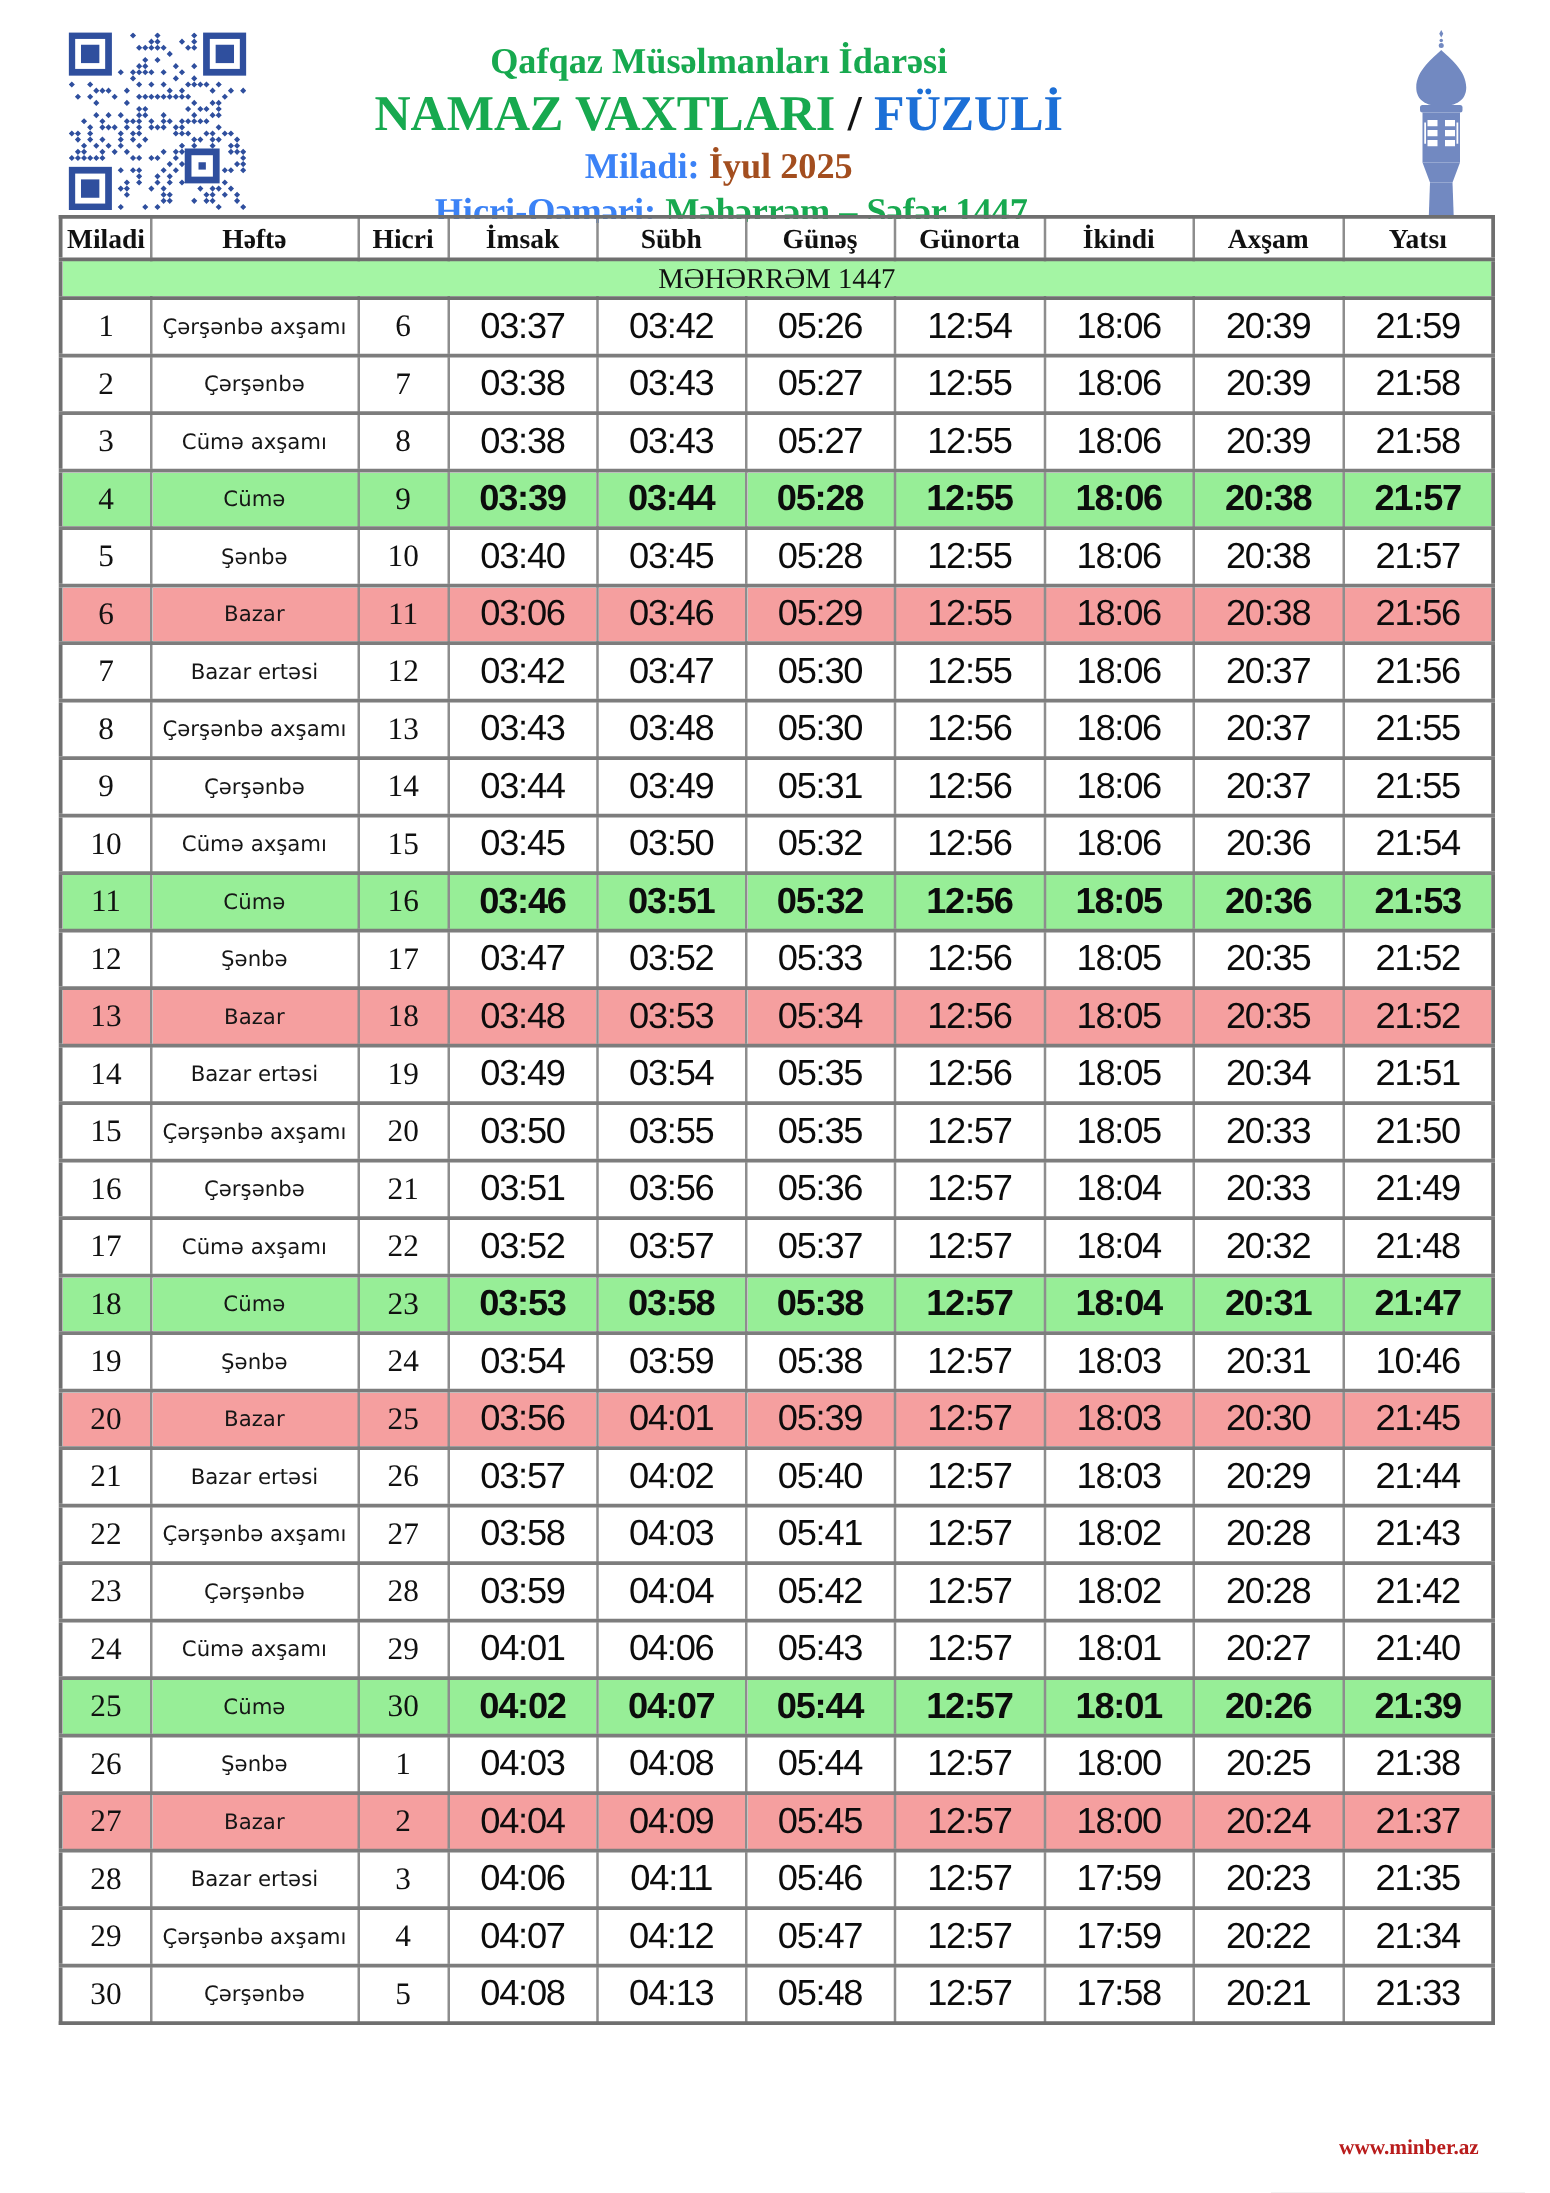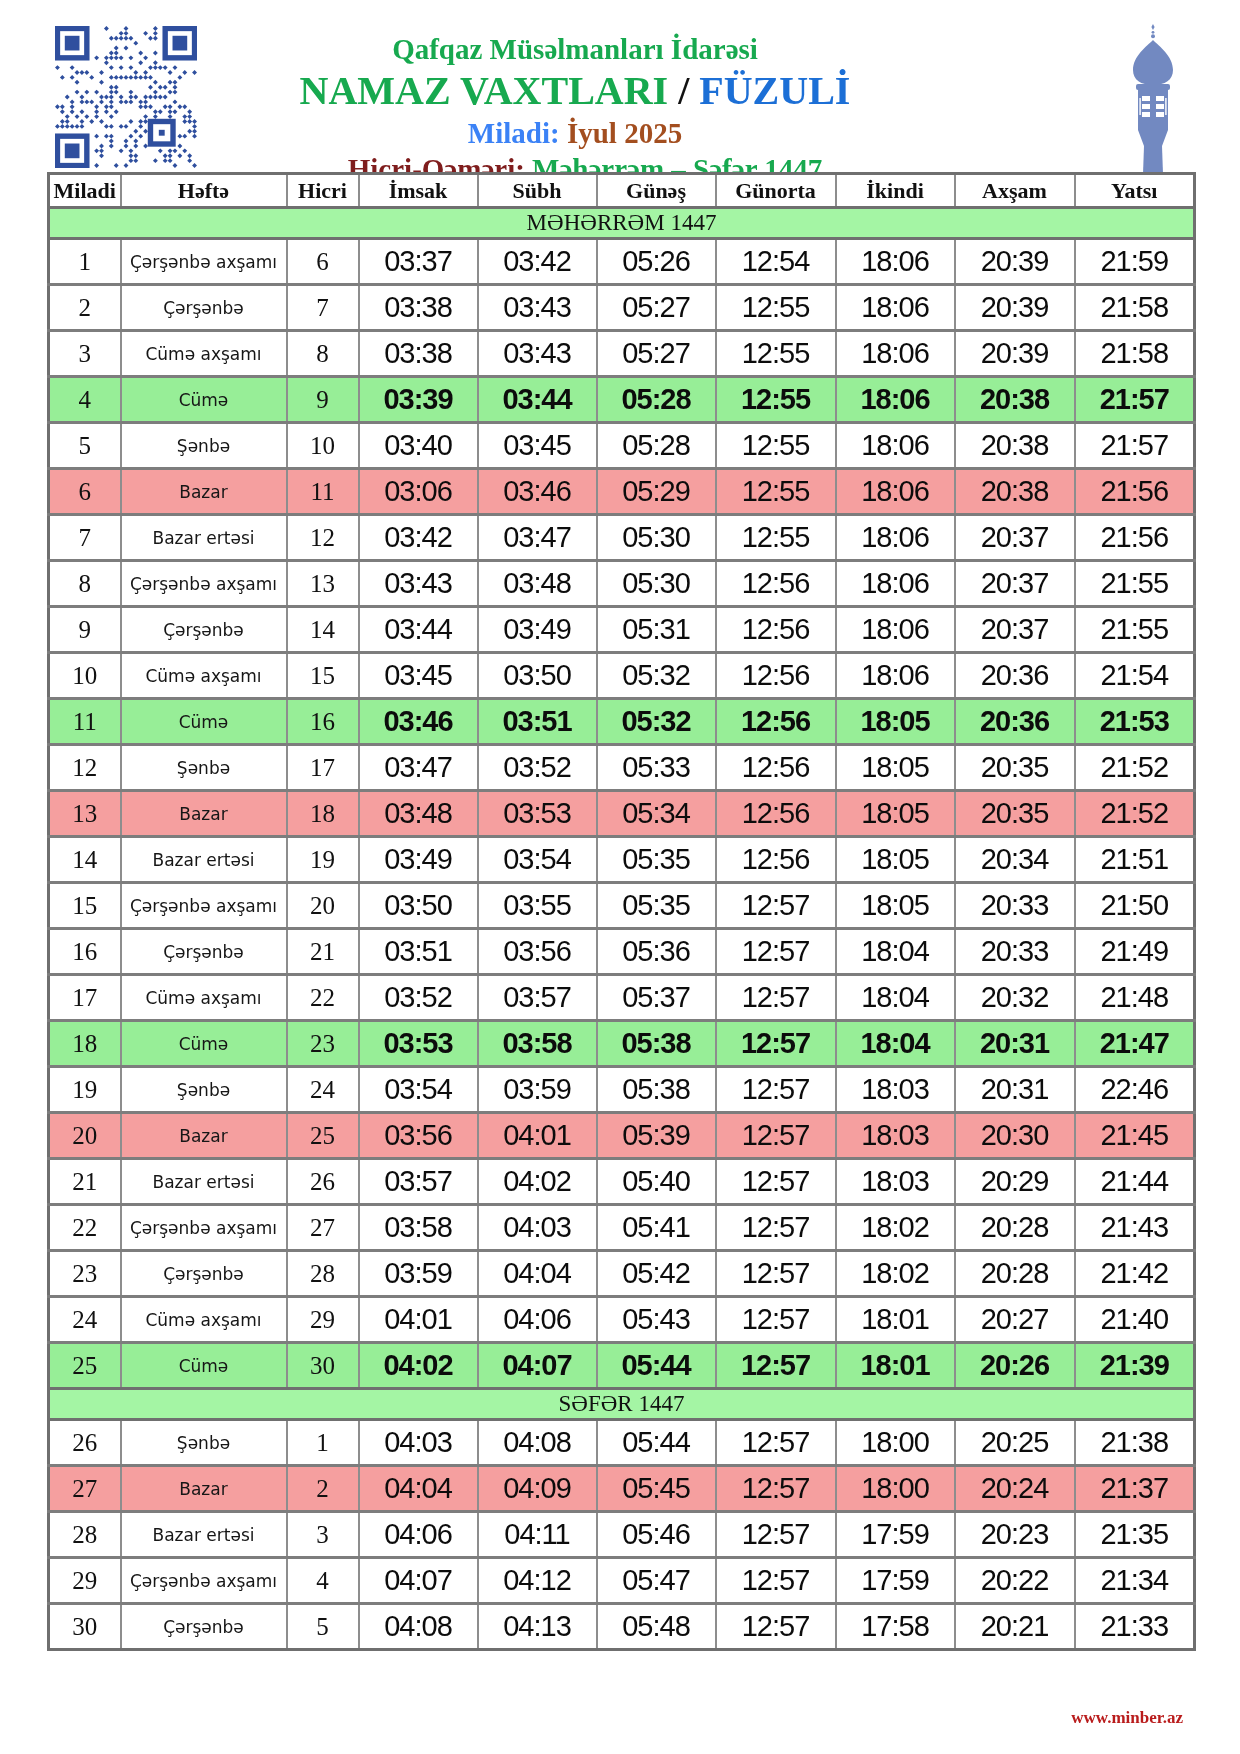--- a/index.html
+++ b/index.html
@@ -16,21 +16,21 @@
   .titles { position:absolute; left:210px; top:32px; width:730px; text-align:center; line-height:1.22; }
   .t1 { font-size:29px; font-weight:bold; color:var(--title-green); }
   .t2 { font-size:40px; font-weight:bold; }
   .t2 .main { color:var(--title-green); }
   .t2 .sep  { color:#111; }
   .t2 .city { color:var(--city-blue); }
   .t3 { font-size:29px; font-weight:bold; }
   .t3 .label { color:#3b82f6; }
   .t3 .value { color:var(--month-brown); }
   .t4 { font-size:29px; font-weight:bold; }
-  .t4 .label { color:#7f1d1d;margin-left:20px; }
+  .t4 .label { color:#3b82f6;margin-left:20px; }
   .t4 .value { color:var(--title-green); }
 
   table.pt {
     position:absolute; left:47px; top:172px; width:1146px;
     border-collapse:collapse; table-layout:fixed;
     border:3px solid #6f6f6f;
   }
   .pt th, .pt td { border:2px solid #8d8d8d; text-align:center; padding:0; overflow:hidden; white-space:nowrap; }
   .pt thead tr { height:34px; }
   .pt th { font-family:"Liberation Serif", serif; font-weight:bold; font-size:22px; background:#fff; color:#111; }
@@ -349,21 +349,21 @@
         <tr class="data-row">
           <td class="c-miladi">19</td>
           <td class="c-day">Şənbə</td>
           <td class="c-hicri">24</td>
           <td class="c-time">03:54</td>
           <td class="c-time">03:59</td>
           <td class="c-time">05:38</td>
           <td class="c-time">12:57</td>
           <td class="c-time">18:03</td>
           <td class="c-time">20:31</td>
-          <td class="c-time">22:46</td>
+          <td class="c-time">10:46</td>
         </tr>
         <tr class="data-row sunday">
           <td class="c-miladi">20</td>
           <td class="c-day">Bazar</td>
           <td class="c-hicri">25</td>
           <td class="c-time">03:56</td>
           <td class="c-time">04:01</td>
           <td class="c-time">05:39</td>
           <td class="c-time">12:57</td>
           <td class="c-time">18:03</td>
@@ -423,23 +423,20 @@
           <td class="c-day">Cümə</td>
           <td class="c-hicri">30</td>
           <td class="c-time">04:02</td>
           <td class="c-time">04:07</td>
           <td class="c-time">05:44</td>
           <td class="c-time">12:57</td>
           <td class="c-time">18:01</td>
           <td class="c-time">20:26</td>
           <td class="c-time">21:39</td>
         </tr>
-        <tr class="section-row">
-          <td colspan="10">SƏFƏR 1447</td>
-        </tr>
         <tr class="data-row">
           <td class="c-miladi">26</td>
           <td class="c-day">Şənbə</td>
           <td class="c-hicri">1</td>
           <td class="c-time">04:03</td>
           <td class="c-time">04:08</td>
           <td class="c-time">05:44</td>
           <td class="c-time">12:57</td>
           <td class="c-time">18:00</td>
           <td class="c-time">20:25</td>

